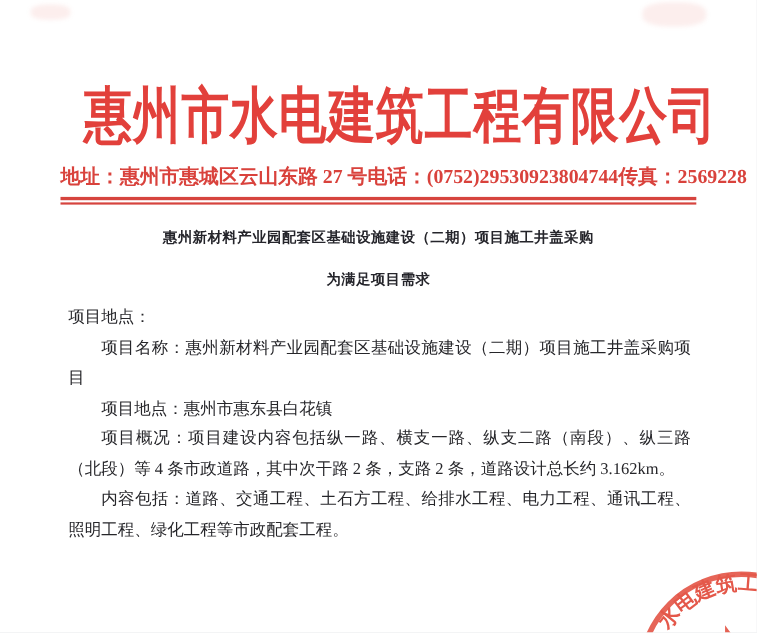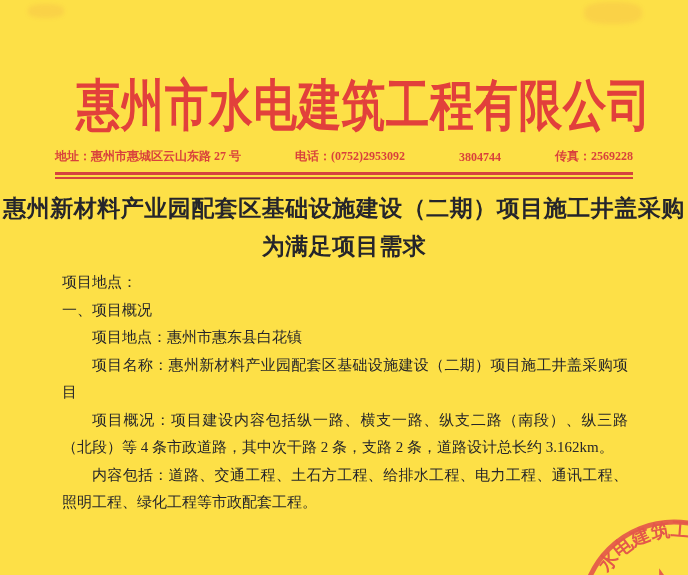--- a/index.html
+++ b/index.html
@@ -1,20 +1,20 @@
 <!DOCTYPE html>
 <html><head>
 <meta charset="utf-8">
 <style>
   html,body { margin:0; padding:0; background:#e9ecee; }
   .page {
     position:relative;
     width:688px; height:575px;
     margin:0 auto;
-    background:#fde047;
+    background:#ffffff;
     overflow:hidden;
     font-family:"Liberation Serif", serif;
   }
   
   .company-line {
     margin-top:74px;
     height:64px; line-height:64px;
     text-align:center;
     white-space:nowrap;
   }
@@ -25,41 +25,41 @@
     color:#e2403b;
     transform:scaleX(0.79);
     transform-origin:50% 50%;
     letter-spacing:1px;
   }
   .contact-line {
     width:578px;
     margin:10px auto 0;
     display:flex;
     justify-content:space-between;
-    align-items:flex-end;
+    align-items:center;
     color:#d9423c;
     font-weight:bold;
-    font-size:12px;
+    font-size:18px;
     white-space:nowrap;
   }
   .contact-line .seg { display:inline-block; }
   .rule-thick {
     width:578px; margin:7px auto 0;
     border-top:3px solid #d6443e;
   }
   .rule-thin {
     width:578px; margin:2px auto 0;
     border-top:2px solid #d6443e;
   }
   
   .doc-title {
     margin-top:11px;
     text-align:center;
     font-weight:bold;
-    font-size:23px;
+    font-size:13px;
     line-height:38px;
     color:#25252b;
     letter-spacing:0.5px;
   }
   
   .body-text {
     padding:3px 60px 0 62px;
     font-size:15px;
     line-height:27.5px;
     color:#26262a;
@@ -106,23 +106,22 @@
   <div class="rule-thick"></div>
   <div class="rule-thin"></div>
 
   <div class="doc-title">
     <div>惠州新材料产业园配套区基础设施建设（二期）项目施工井盖采购</div>
     <div>为满足项目需求</div>
   </div>
 
   <div class="body-text">
     <p>项目地点：</p>
-    <p>一、项目概况</p>
+    <p class="indent">项目名称：惠州新材料产业园配套区基础设施建设（二期）项目施工井盖采购项目</p>
     <p class="indent">项目地点：惠州市惠东县白花镇</p>
-    <p class="indent">项目名称：惠州新材料产业园配套区基础设施建设（二期）项目施工井盖采购项目</p>
     <p class="indent">项目概况：项目建设内容包括纵一路、横支一路、纵支二路（南段）、纵三路（北段）等 4 条市政道路，其中次干路 2 条，支路 2 条，道路设计总长约 3.162km。</p>
     <p class="indent">内容包括：道路、交通工程、土石方工程、给排水工程、电力工程、通讯工程、照明工程、绿化工程等市政配套工程。</p>
   </div>
 
   <svg class="seal" viewBox="-100 -100 200 200">
     <defs>
       <path id="sealArc" d="M -78,0 A 78,78 0 0 1 78,0" fill="none"></path>
     </defs>
     <circle cx="0" cy="0" r="92" fill="none" stroke="#e4584a" stroke-width="5" opacity="0.92"></circle>
     <text font-size="19" font-weight="bold" fill="#e4584a" font-family="Liberation Serif, serif">

